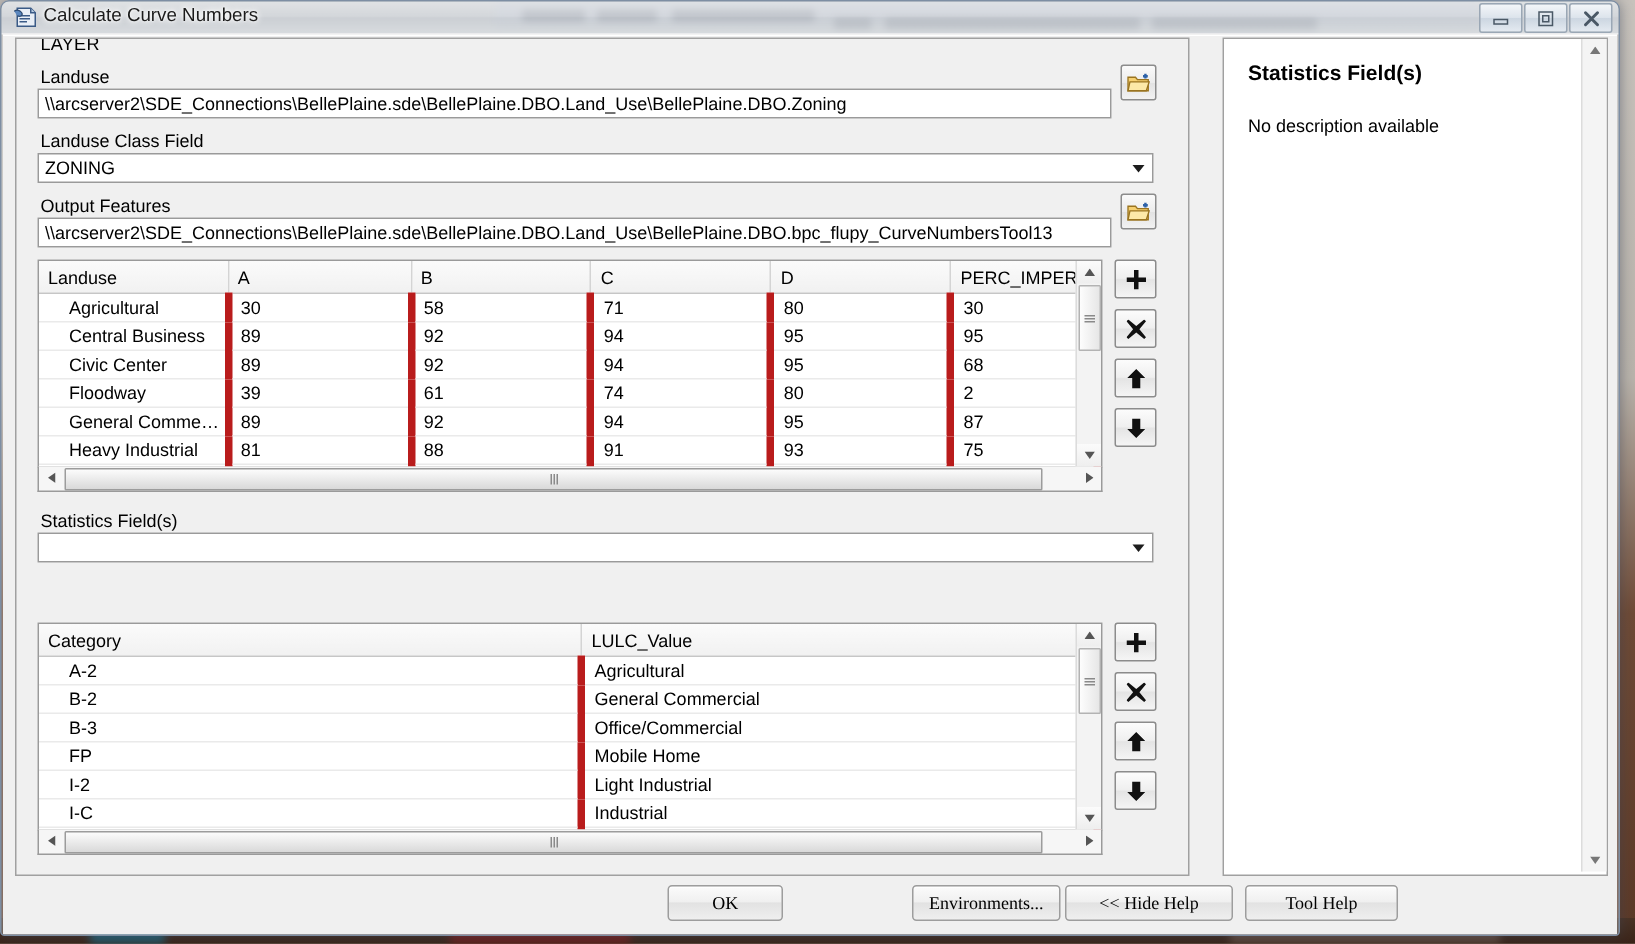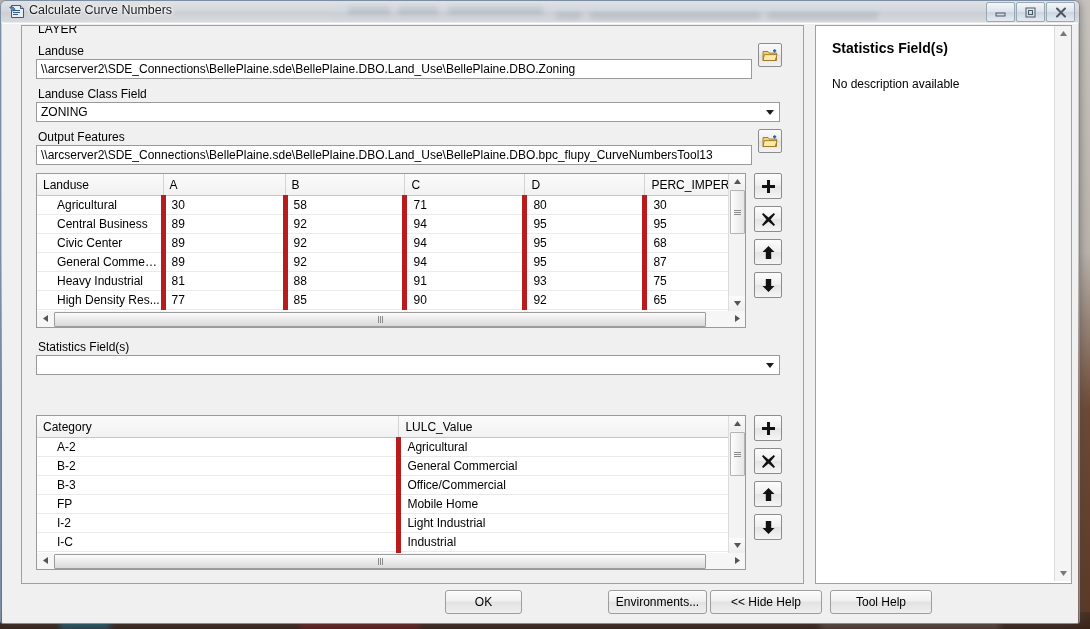--- a/index.html
+++ b/index.html
@@ -73,21 +73,21 @@
     position:absolute;left:1px;top:22px;width:1076px;height:599px;
     background:#f0f0f0;
     border-top:1px solid #fff;
   }
   #panes{
     position:absolute;left:8px;top:1px;width:1060px;height:557px;
   }
 
   
   #leftpane{
-    position:absolute;left:11px;top:0;width:781px;height:557px;
+    position:absolute;left:0;top:0;width:781px;height:557px;
     background:#f0f0f0;
     border:1px solid #a0a0a0;
     overflow:hidden;
   }
   #paramarea{
     position:absolute;left:0;top:0;width:764px;height:557px;
     padding:0 0 0 14px;box-sizing:border-box;
   }
   .plabel{font-size:12px;color:#000;margin:0 0 1px 2px;line-height:14px;}
   .cut-label{
@@ -213,21 +213,21 @@
   #hs-up{top:0;}#hs-dn{bottom:0;}
 
   
   #footer{
     position:absolute;left:8px;top:566px;width:1060px;height:30px;
   }
   .fbtn{
     position:absolute;top:0;height:22px;
     border:1px solid #9d9d9d;border-radius:3px;
     background:linear-gradient(180deg,#fbfbfb 0%,#f0f0f0 46%,#e2e2e2 50%,#efefef 100%);
-    font-family:Liberation Sans, sans-serif;font-size:12px;color:#000;
+    font-family:Liberation Serif, serif;font-size:12px;color:#000;
     display:flex;align-items:center;justify-content:center;
     box-shadow:0 1px 0 rgba(255,255,255,.8) inset;
   }
 </style>
 </head>
 <body>
 
 <div id="desktop">
   <div class="bg-blur-win"></div>
   <div class="bg-blur-txt" style="left:348px;width:42px;"></div>
@@ -355,20 +355,28 @@
                       <td>95</td>
                       <td>95</td>
                     </tr>
                     <tr>
                       <td class="indent">Civic Center</td>
                       <td>89</td>
                       <td>92</td>
                       <td>94</td>
                       <td>95</td>
                       <td>68</td>
+                    </tr>
+                    <tr>
+                      <td class="indent">Floodway</td>
+                      <td>39</td>
+                      <td>61</td>
+                      <td>74</td>
+                      <td>80</td>
+                      <td>2</td>
                     </tr>
                     <tr>
                       <td class="indent">General Commercial</td>
                       <td>89</td>
                       <td>92</td>
                       <td>94</td>
                       <td>95</td>
                       <td>87</td>
                     </tr>
                     <tr>

